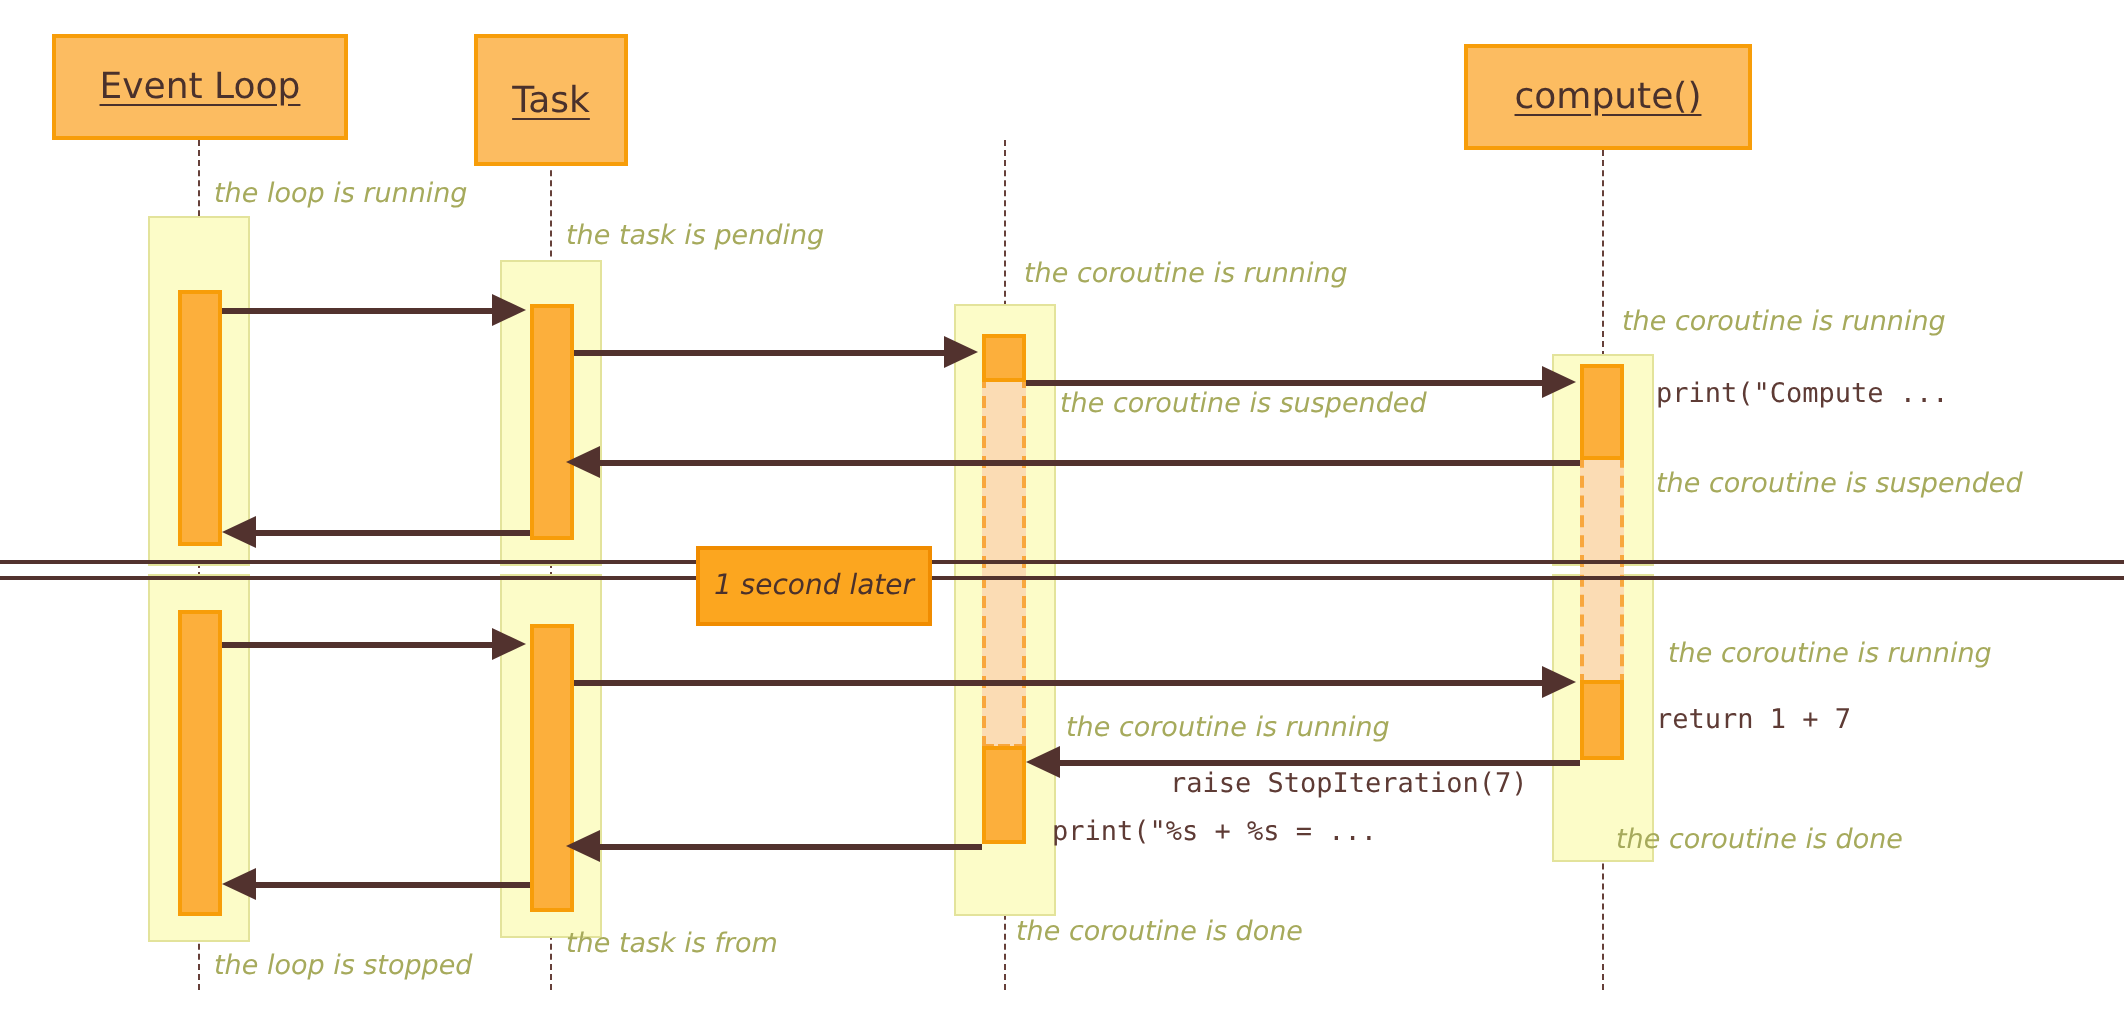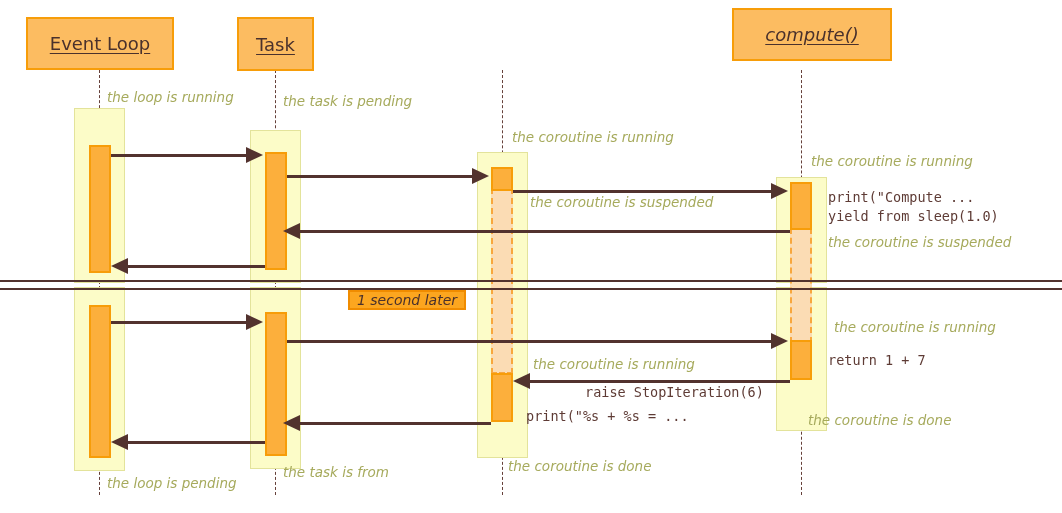--- a/index.html
+++ b/index.html
@@ -177,46 +177,45 @@
   <div class="arrowhead left" style="left:513px; top:373px;"></div>
 
   <div class="msgline" style="left:300px; top:422px; width:191px;"></div>
   <div class="arrowhead left" style="left:283px; top:415px;"></div>
 
   <div class="msgline" style="left:128px; top:441px; width:137px;"></div>
   <div class="arrowhead left" style="left:111px; top:434px;"></div>
 
   <div class="divline" style="top:280px;"></div>
   <div class="divline" style="top:288px;"></div>
-  <div class="delaybox" style="left:348px; top:290px; width:118px; height:20px;">
+  <div class="delaybox" style="left:348px; top:273px; width:118px; height:40px;">
     <span class="d-label">1 second later</span>
   </div>
 
   <div class="participant" style="left:26px;  top:17px; width:148px; height:53px;">
     <span class="p-label">Event Loop</span>
   </div>
-  <div class="participant" style="left:237px; top:17px; width:77px;  height:54px;">
+  <div class="participant" style="left:237px; top:17px; width:77px;  height:66px;">
     <span class="p-label">Task</span>
   </div>
-  <div class="participant" style="left:732px; top:8px; width:160px; height:53px;font-style:italic;">
+  <div class="participant" style="left:732px; top:22px; width:144px; height:53px;">
     <span class="p-label">compute()</span>
   </div>
 
   <div class="lbl state" style="left:107px; top:90px;">the loop is running</div>
-  <div class="lbl state" style="left:283px; top:94px;">the task is pending</div>
+  <div class="lbl state" style="left:283px; top:111px;">the task is pending</div>
   <div class="lbl state" style="left:512px; top:130px;">the coroutine is running</div>
   <div class="lbl state" style="left:811px; top:154px;">the coroutine is running</div>
   <div class="lbl state" style="left:530px; top:195px;">the coroutine is suspended</div>
   <div class="lbl state" style="left:828px; top:235px;">the coroutine is suspended</div>
   <div class="lbl state" style="left:834px; top:320px;">the coroutine is running</div>
   <div class="lbl state" style="left:533px; top:357px;">the coroutine is running</div>
   <div class="lbl state" style="left:808px; top:413px;">the coroutine is done</div>
   <div class="lbl state" style="left:508px; top:459px;">the coroutine is done</div>
   <div class="lbl state" style="left:283px; top:465px;">the task is from</div>
-  <div class="lbl state" style="left:107px; top:476px;">the loop is pending</div>
+  <div class="lbl state" style="left:107px; top:476px;">the loop is stopped</div>
 
   <div class="lbl code" style="left:828px; top:190px;">print("Compute ...</div>
-  <div class="lbl code" style="left:828px; top:209px;">yield from sleep(1.0)</div>
   <div class="lbl code" style="left:828px; top:353px;">return 1 + 7</div>
-  <div class="lbl code" style="left:585px; top:385px;">raise StopIteration(6)</div>
+  <div class="lbl code" style="left:585px; top:385px;">raise StopIteration(7)</div>
   <div class="lbl code" style="left:526px; top:409px;">print("%s + %s = ...</div>
 
 </div>
 
 </body></html>

